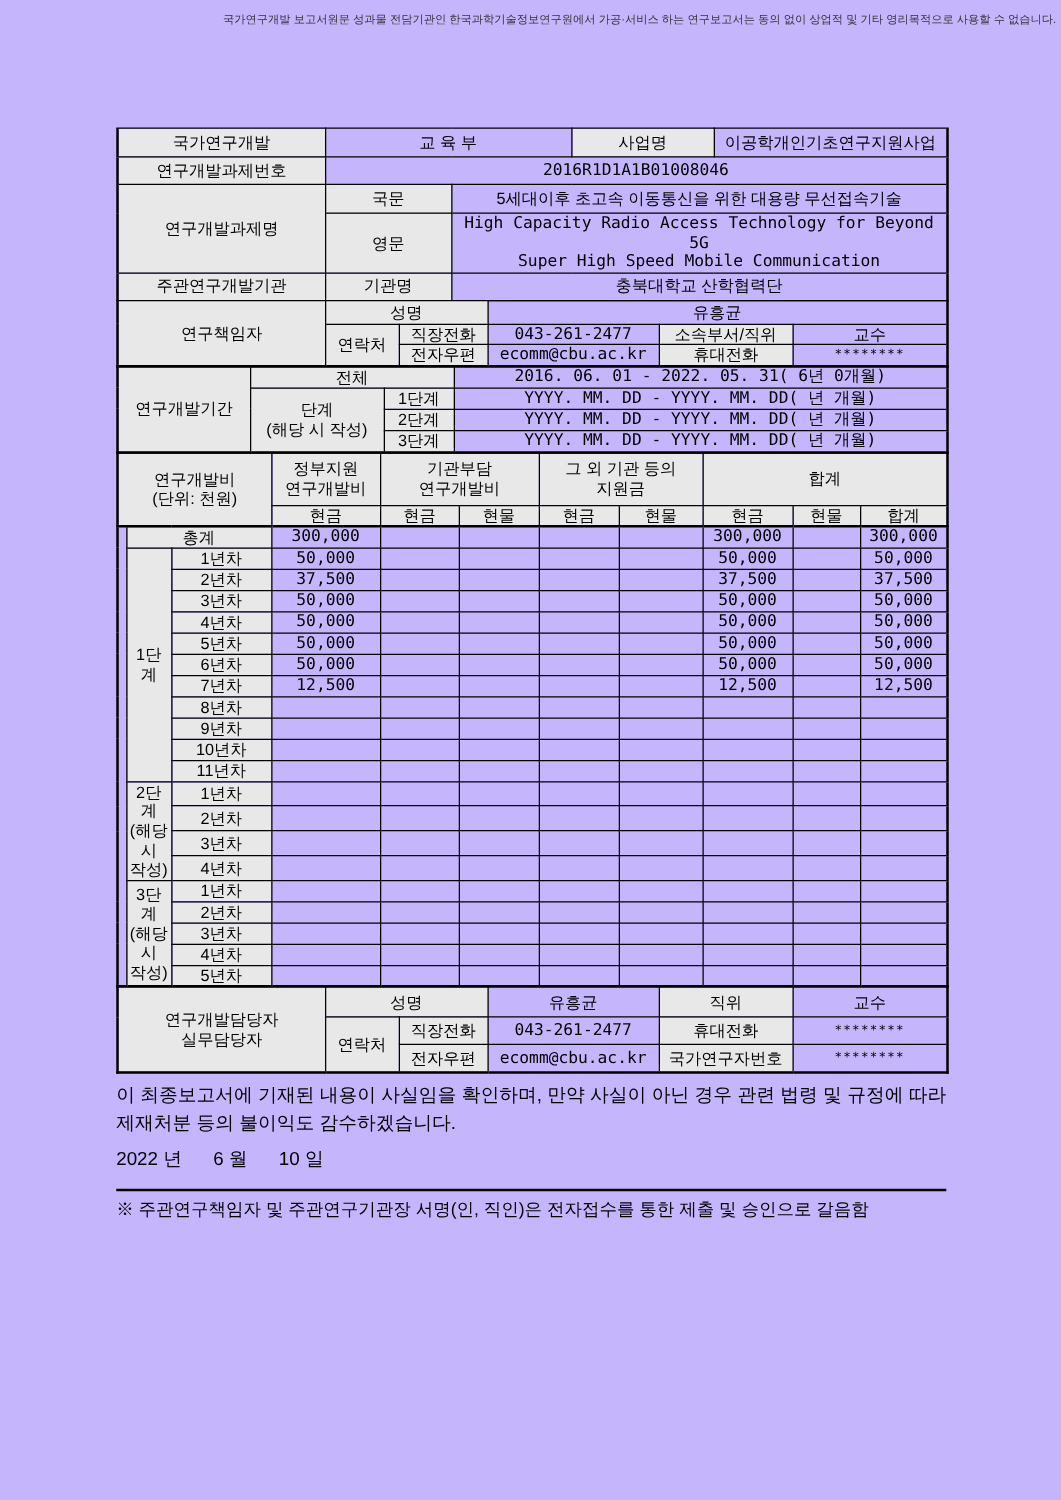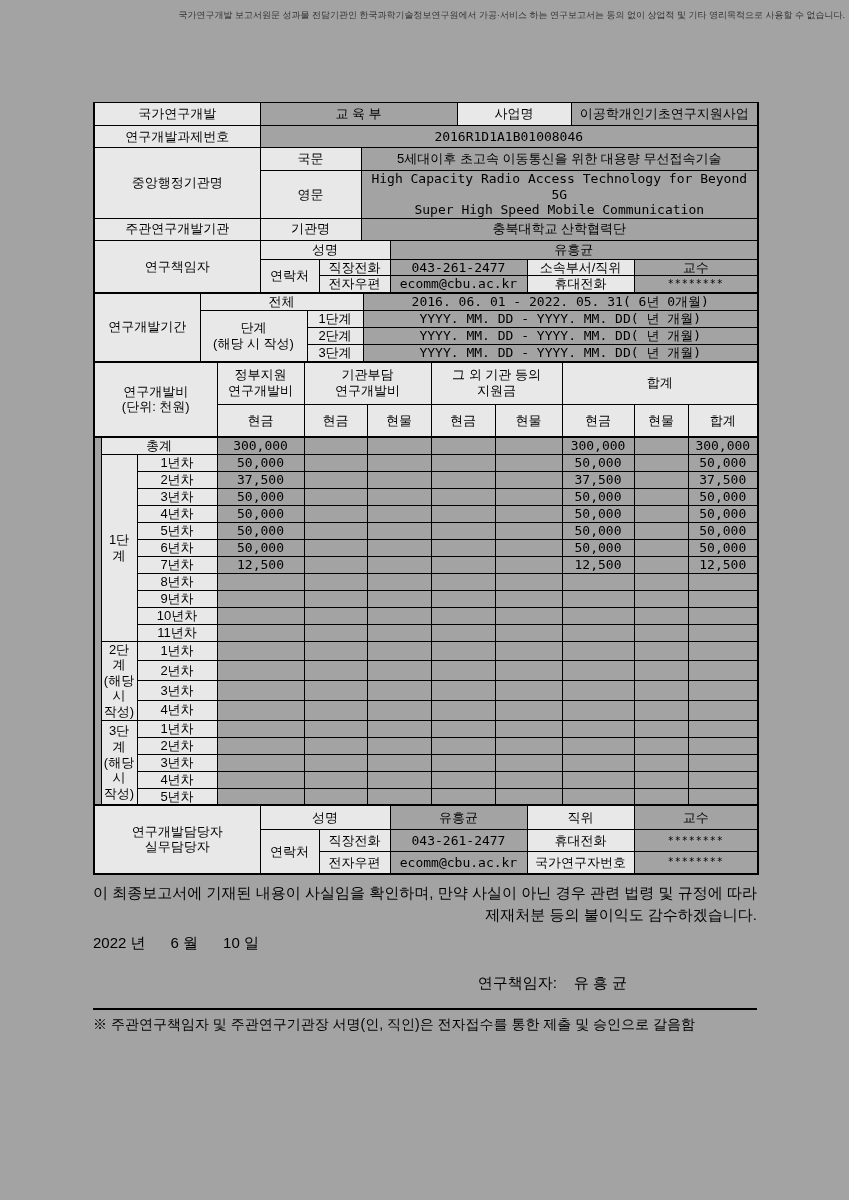--- a/index.html
+++ b/index.html
@@ -1,34 +1,34 @@
 <!DOCTYPE html>
 <html><head>
 <meta charset="utf-8">
 <style>
   html,body{margin:0;padding:0;background:#ffffff;}
   body{width:849px;height:1200px;font-family:"Liberation Sans",sans-serif;color:#000;}
-  .sheet{position:relative;width:849px;height:1200px;background:#a3a3a3;overflow:hidden;}
+  .sheet{position:relative;width:849px;height:1200px;background:#c4b5fd;overflow:hidden;}
   .top-disclaimer{position:absolute;top:9px;right:4px;font-size:9px;color:#333;letter-spacing:0;white-space:nowrap;}
   .doc{position:absolute;left:93px;top:103px;width:664px;}
   table{border-collapse:collapse;table-layout:fixed;width:664px;}
   .stack{margin-top:-1px;}
   td{border:1px solid #000;text-align:center;vertical-align:middle;padding:0 2px;font-size:13px;line-height:1.2;overflow:hidden;}
   .bt{border-top-width:2px;}
   .bb2{border-bottom-width:2px;}
   .bl{border-left-width:2px;}
   .br{border-right-width:2px;}
   .g{background:#e8e8e8;}
   .pre{white-space:pre;}
   .pre-line{white-space:pre-line;}
   .mono,.num{font-family:"DejaVu Sans Mono",monospace;}
   .title-cell{font-size:26px;font-weight:bold;letter-spacing:3px;}
   .small-stars{font-size:10px;letter-spacing:1px;}
   .footer-block{margin-top:7px;}
-  .decl{font-size:15px;line-height:22px;text-align:right;}
+  .decl{font-size:15px;line-height:22px;}
   .decl-justify{text-align:justify;text-align-last:justify;}
   .date-line{margin-top:8px;font-size:15px;text-align:left;padding-right:16px;white-space:pre;}
   .sig{font-size:15px;line-height:23px;text-align:right;white-space:pre;}
   .sig-pi{margin-top:18px;padding-right:130px;}
   .sig-org{padding-right:0;}
   .divider{border-top:2px solid #000;margin-top:14px;}
   .note{margin-top:6px;font-size:14px;text-align:left;white-space:pre;}
 </style>
 </head>
 <body>
@@ -53,21 +53,21 @@
         <td class="g bl">국가연구개발</td>
         <td colspan="2">교 육 부</td>
         <td class="g">사업명</td>
         <td class="br">이공학개인기초연구지원사업</td>
       </tr>
       <tr style="height:22px">
         <td class="g bl">연구개발과제번호</td>
         <td colspan="4" class="br mono">2016R1D1A1B01008046</td>
       </tr>
       <tr style="height:23px">
-        <td rowspan="2" class="g bl">중앙행정기관명</td>
+        <td rowspan="2" class="g bl">연구개발과제명</td>
         <td class="g">국문</td>
         <td colspan="3" class="br">5세대이후 초고속 이동통신을 위한 대용량 무선접속기술</td>
       </tr>
       <tr style="height:42px">
         <td class="g">영문</td>
         <td colspan="3" class="br mono pre-line">High Capacity Radio Access Technology for Beyond 5G
 Super High Speed Mobile Communication</td>
       </tr>
       <tr style="height:22px">
         <td class="g bl">주관연구개발기관</td>
@@ -157,21 +157,21 @@
           <td colspan="3" rowspan="2" class="g bl bb2 pre-line">연구개발비
 (단위: 천원)</td>
           <td class="g pre-line">정부지원
 연구개발비</td>
           <td colspan="2" class="g pre-line">기관부담
 연구개발비</td>
           <td colspan="2" class="g pre-line">그 외 기관 등의
 지원금</td>
           <td colspan="3" class="g br">합계</td>
         </tr>
-        <tr style="height:33px">
+        <tr style="height:17px">
           <td class="g bb2">현금</td>
           <td class="g bb2">현금</td>
           <td class="g bb2">현물</td>
           <td class="g bb2">현금</td>
           <td class="g bb2">현물</td>
           <td class="g bb2">현금</td>
           <td class="g bb2">현물</td>
           <td class="g bb2 br">합계</td>
         </tr>
       </tbody>
@@ -450,18 +450,17 @@
         <td class="br bb2 mono small-stars">********</td>
       </tr>
     </tbody>
       </table>
 
     <div class="footer-block">
       <div class="decl decl-justify">이 최종보고서에 기재된 내용이 사실임을 확인하며, 만약 사실이 아닌 경우 관련 법령 및 규정에 따라</div>
       <div class="decl">제재처분 등의 불이익도 감수하겠습니다.</div>
     </div>
     <div class="date-line">2022 년      6 월      10 일</div>
-    <div class="sig sig-pi">연구책임자:    유 흥 균</div>
     <div class="divider"></div>
     <div class="note">※ 주관연구책임자 및 주관연구기관장 서명(인, 직인)은 전자접수를 통한 제출 및 승인으로 갈음함</div>
 
   </div>
 </div>
 
 </body></html>

